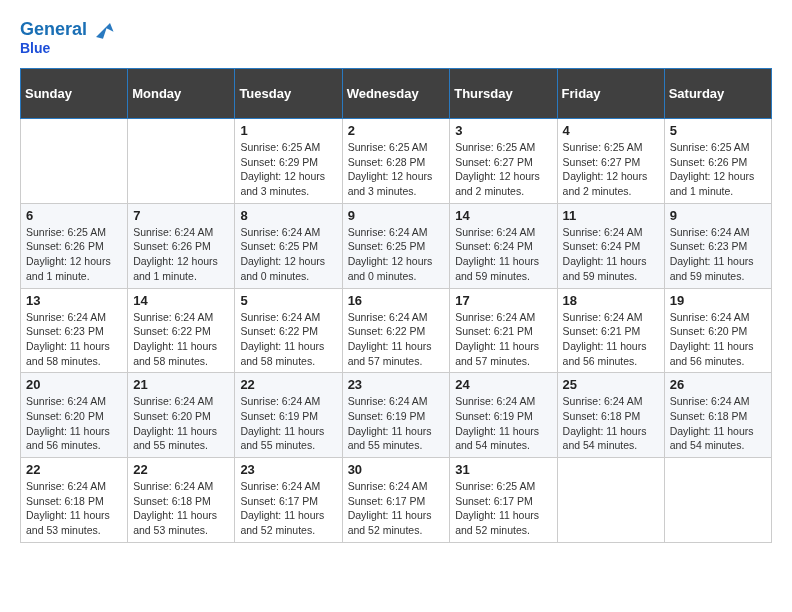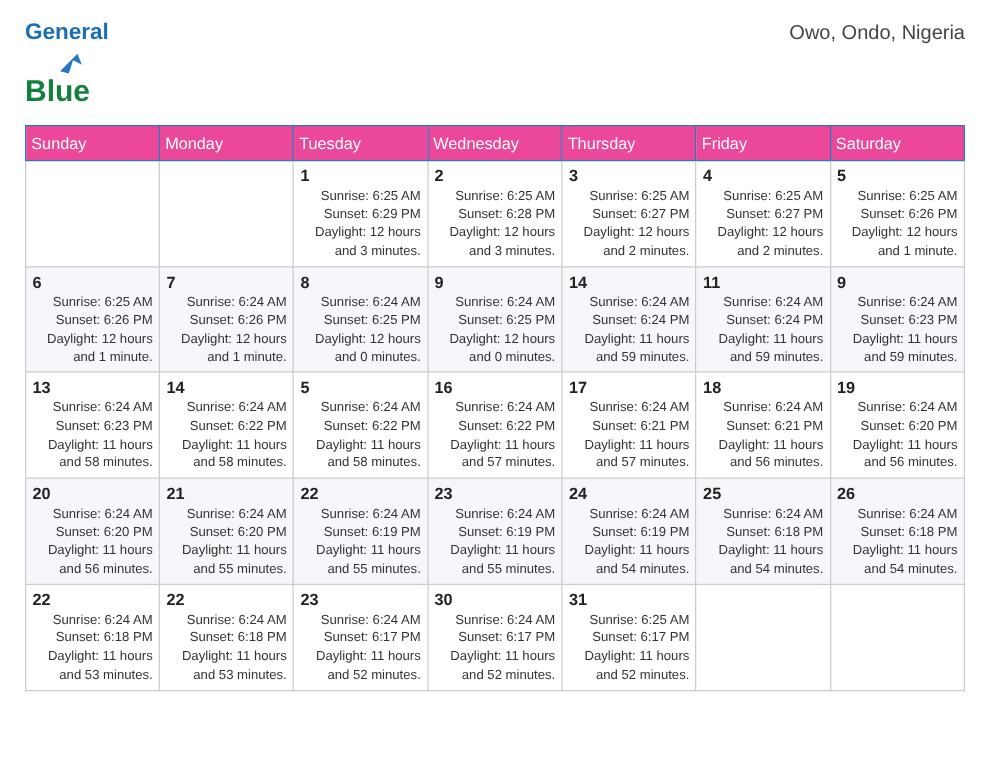--- a/index.html
+++ b/index.html
@@ -52,26 +52,26 @@
       font-size: 16px;
       color: #444;
       margin-top: 2px;
     }
     .calendar {
       width: 100%;
       border-collapse: collapse;
       font-size: 11px;
     }
     .calendar th {
-      background: #ec4899;
+      background: #404040;
       color: #fff;
-      padding: 6px 4px;
+      padding: 17px 4px;
       text-align: left;
       font-size: 13px;
-      font-weight: normal;
+      font-weight: bold;
       border: 1px solid #2979c0;
     }
     .calendar td {
       border: 1px solid #ccc;
       vertical-align: top;
       padding: 4px 5px;
       width: 108px;
       min-height: 80px;
       background: #fff;
     }
@@ -81,47 +81,45 @@
     .day-num {
       font-size: 13px;
       font-weight: bold;
       color: #222;
       margin-bottom: 2px;
     }
     .day-info {
       font-size: 10.5px;
       color: #333;
       line-height: 1.4;
-      text-align: right;
     }
     .empty {
       background: #fff !important;
     }
     .calendar tr:nth-child(even) td.empty {
       background: #f5f7fa !important;
     }
   </style>
 </head>
 <body>
 
 <div class="container">
   <div class="header">
     <div class="logo">
       <div style="display:flex;flex-direction:column;align-items:flex-start;">
-        <div style="display:flex;align-items:center;flex-direction:column;">
+        <div style="display:flex;align-items:center;">
           <span class="logo-text"><span>General</span></span>
           <svg class="logo-icon" viewBox="0 0 32 32" xmlns="http://www.w3.org/2000/svg">
             <polygon points="8,24 24,8 28,18 20,14 16,26" fill="#2979c0"></polygon>
           </svg>
         </div>
-        <span style="font-size:24px;font-weight:bold;color:#15803d;margin-top:-4px;">Blue</span>
+        <span style="font-size:14px;font-weight:bold;color:#1d4ed8;margin-top:-4px;">Blue</span>
       </div>
     </div>
     <div class="title-block">
-      <div class="location">Owo, Ondo, Nigeria</div>
     </div>
   </div>
 
   <table class="calendar">
     <thead>
       <tr>
       <th>Sunday</th>
           <th>Monday</th>
           <th>Tuesday</th>
           <th>Wednesday</th>

